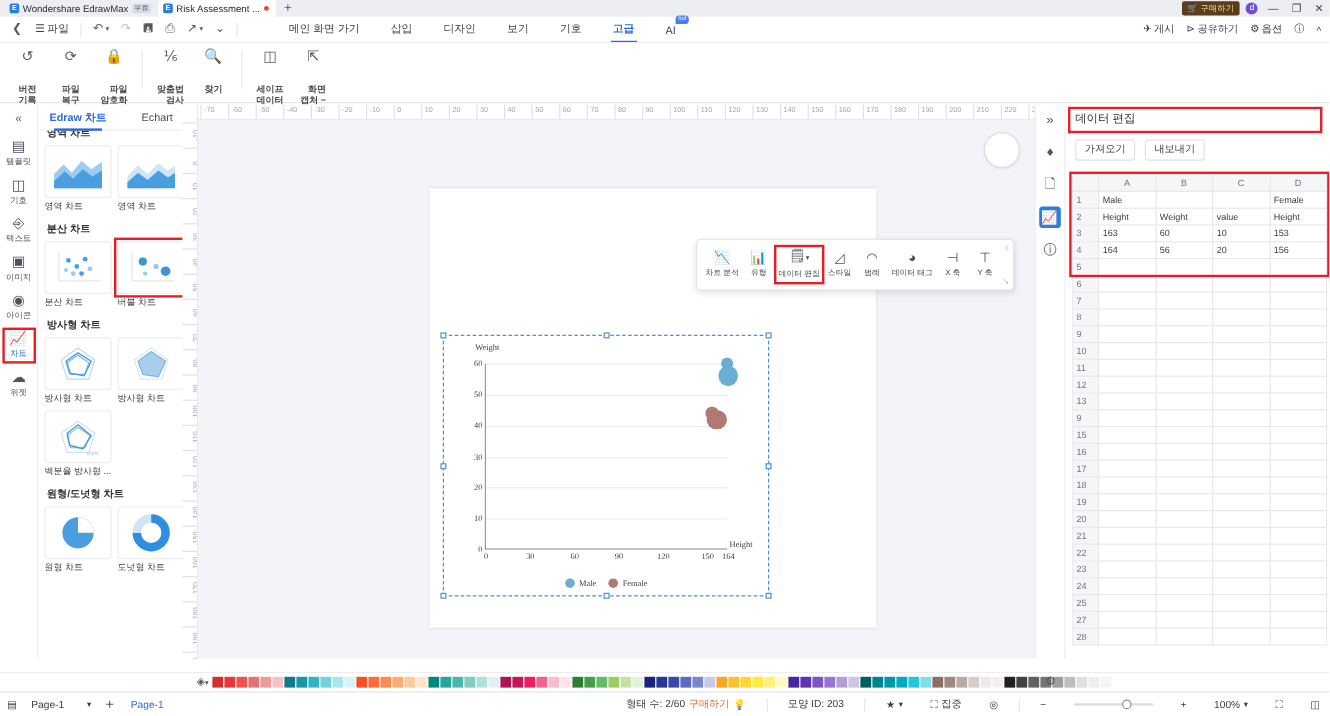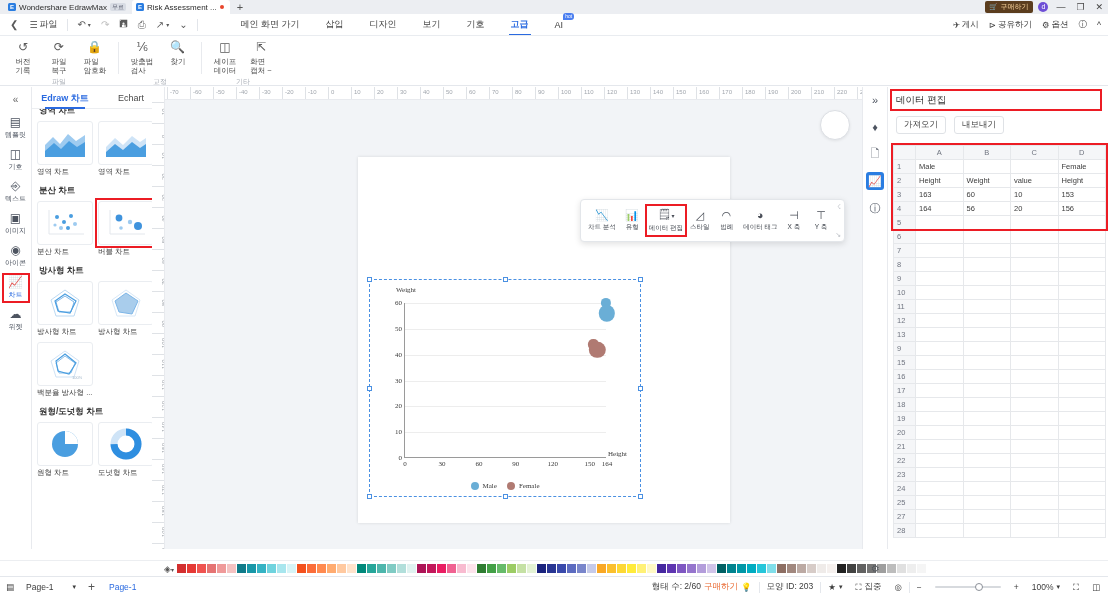--- a/index.html
+++ b/index.html
@@ -86,21 +86,21 @@
     background: #fff; border-bottom: 1px solid #e4e7ec; display: flex;
     align-items: flex-start; padding-top: 2px;
   }
   .rgroup { display: flex; flex-direction: column; align-items: center; height: 48px; position: relative; }
   .rg-items { display: flex; align-items: flex-start; gap: 0; padding: 0 5px; }
   .rbtn {
     display: flex; flex-direction: column; align-items: center; width: 36px;
     padding-top: 2px; color: #4a4a4a;
   }
   .rbtn .gl { font-size: 12px; line-height: 14px; color: #5a5a5a; }
-  .rbtn .lb { font-size: 7.5px; line-height: 8.5px; text-align: left; margin-top: 4px; }
+  .rbtn .lb { font-size: 7.5px; line-height: 8.5px; text-align: right; margin-top: 17px; font-weight: bold; }
   .rg-title { font-size: 7px; color: #a8adb5; margin-top: 2px; }
   .rgsep { width: 1px; height: 32px; background: #e8eaee; margin-top: 4px; }
 
   
   .rail {
     position: absolute; top: 87px; left: 0; width: 32px; height: 462px;
     background: #fff; border-right: 1px solid #e8eaee;
     display: flex; flex-direction: column; align-items: center; padding-top: 4px;
   }
   .rail-collapse { font-size: 10px; color: #666; padding: 3px 0 7px; }
@@ -262,21 +262,21 @@
   .sw { width: 9px; height: 9px; margin-right: 1px; flex: 0 0 auto; }
   .pal-gear { position: absolute; left: 871px; font-size: 10px; color: #55595f; }
 
   
   .statusbar {
     position: absolute; top: 576px; left: 0; width: 1108px; height: 21px;
     background: #fff; border-top: 1px solid #e4e7ec; display: flex; align-items: center;
   }
   .sb-item { font-size: 8.5px; color: #3c3c3c; padding: 0 6px; display: flex; align-items: center; gap: 3px; white-space: nowrap; }
   .sbsep { width: 1px; height: 11px; background: #e4e7ec; }
-  .sb-right { position: absolute; right: 2px; display: flex; align-items: center; gap: 1px; }
+  .sb-right { position: absolute; right: 2px; display: flex; align-items: center; gap: 11px; }
   .zslider { width: 66px; height: 2px; background: #d7dade; border-radius: 2px; position: relative; margin: 0 6px; }
   .zknob { position: absolute; left: 40px; top: -3px; width: 8px; height: 8px; border-radius: 50%; background: #fff; border: 1px solid #8b9098; }
   .pgtab { font-size: 8.5px; color: #2a6ae0; padding: 0 8px; }
 </style>
 </head>
 <body>
 
 <div id="app">
 
   <div class="titlebar">

